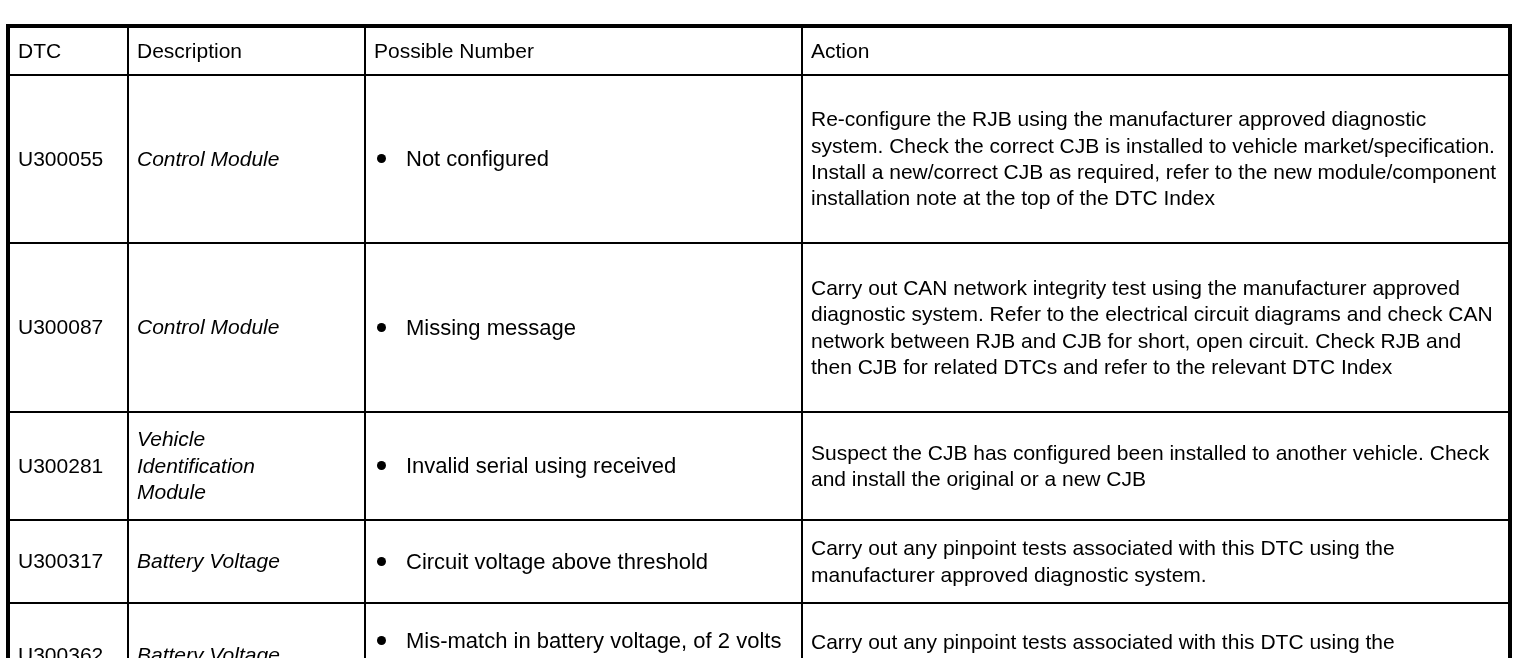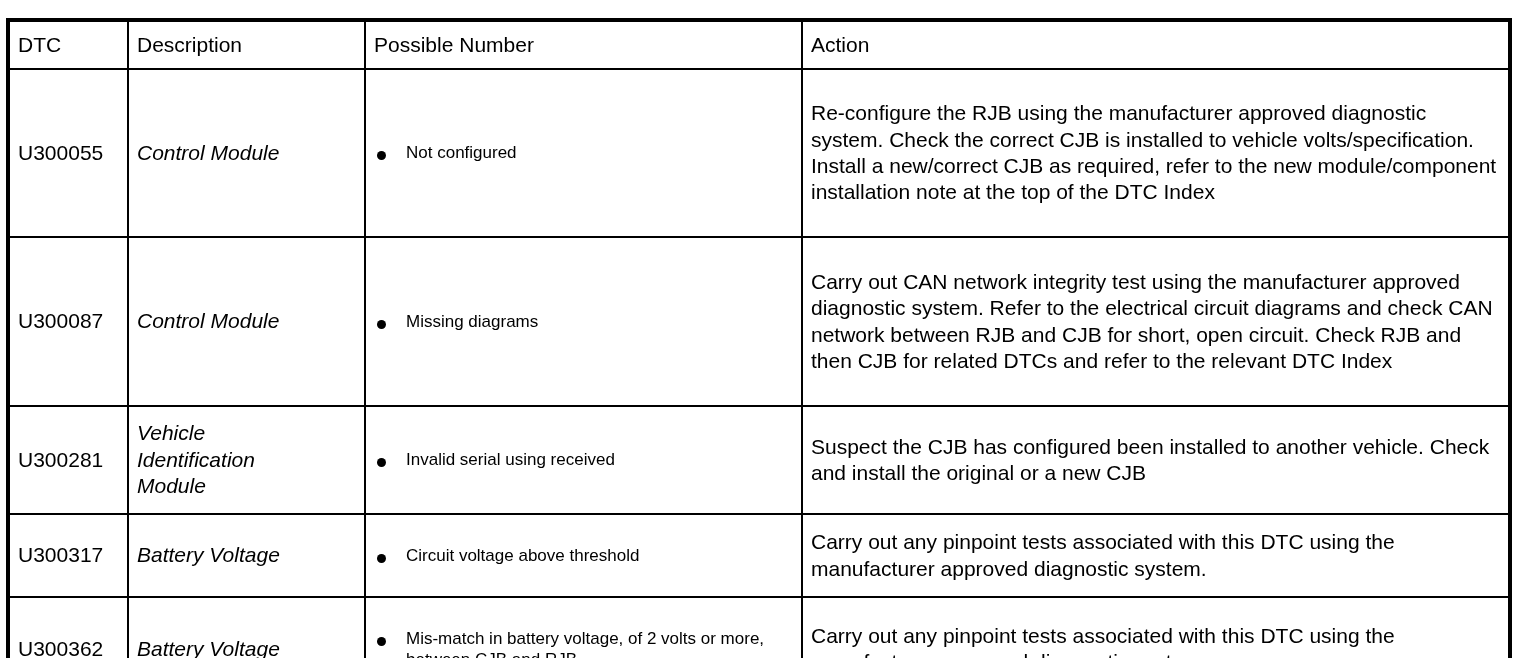--- a/index.html
+++ b/index.html
@@ -14,21 +14,21 @@
     font-family: "Liberation Sans", sans-serif;
     color: #000000;
     overflow: hidden;
   }
 
   .page {
     position: relative;
     width: 1520px;
     height: 543px;
     box-sizing: border-box;
-    padding: 18px 8px 6px 6px;
+    padding: 24px 8px 6px 6px;
   }
 
   table.dtc-table {
     width: 1506px;
     border-collapse: collapse;
     table-layout: fixed;
     border: 4px solid #000000;
   }
 
   table.dtc-table td,
@@ -82,21 +82,21 @@
   }
 
   ul.cause-list {
     margin: 0;
     padding: 0;
     list-style: none;
   }
   ul.cause-list li {
     position: relative;
     padding-left: 32px;
-    font-size: 17px;
+    font-size: 22px;
     line-height: 1.26;
   }
   ul.cause-list li .bullet {
     position: absolute;
     left: 3px;
     top: 9px;
     width: 9px;
     height: 9px;
     background: #000000;
     border-radius: 50%;
@@ -155,34 +155,34 @@
         </td>
         <td class="cause-cell">
           <ul class="cause-list">
             <li>
               <span class="bullet"></span>
               <span>Not configured</span>
             </li>
           </ul>
         </td>
         <td class="action-cell">
-          <span class="action-text">Re-configure the RJB using the manufacturer approved diagnostic system. Check the correct CJB is installed to vehicle volts/specification. Install a new/correct CJB as required, refer to the new module/component installation note at the top of the DTC Index</span>
+          <span class="action-text">Re-configure the RJB using the manufacturer approved diagnostic system. Check the correct CJB is installed to vehicle market/specification. Install a new/correct CJB as required, refer to the new module/component installation note at the top of the DTC Index</span>
         </td>
       </tr>
 
       <tr class="row-1">
         <td class="dtc-cell">U300087</td>
         <td class="desc-cell">
           <span class="desc-text">Control Module</span>
         </td>
         <td class="cause-cell">
           <ul class="cause-list">
             <li>
               <span class="bullet"></span>
-              <span>Missing diagrams</span>
+              <span>Missing message</span>
             </li>
           </ul>
         </td>
         <td class="action-cell">
           <span class="action-text">Carry out CAN network integrity test using the manufacturer approved diagnostic system. Refer to the electrical circuit diagrams and check CAN network between RJB and CJB for short, open circuit. Check RJB and then CJB for related DTCs and refer to the relevant DTC Index</span>
         </td>
       </tr>
 
       <tr class="row-2">
         <td class="dtc-cell">U300281</td>

